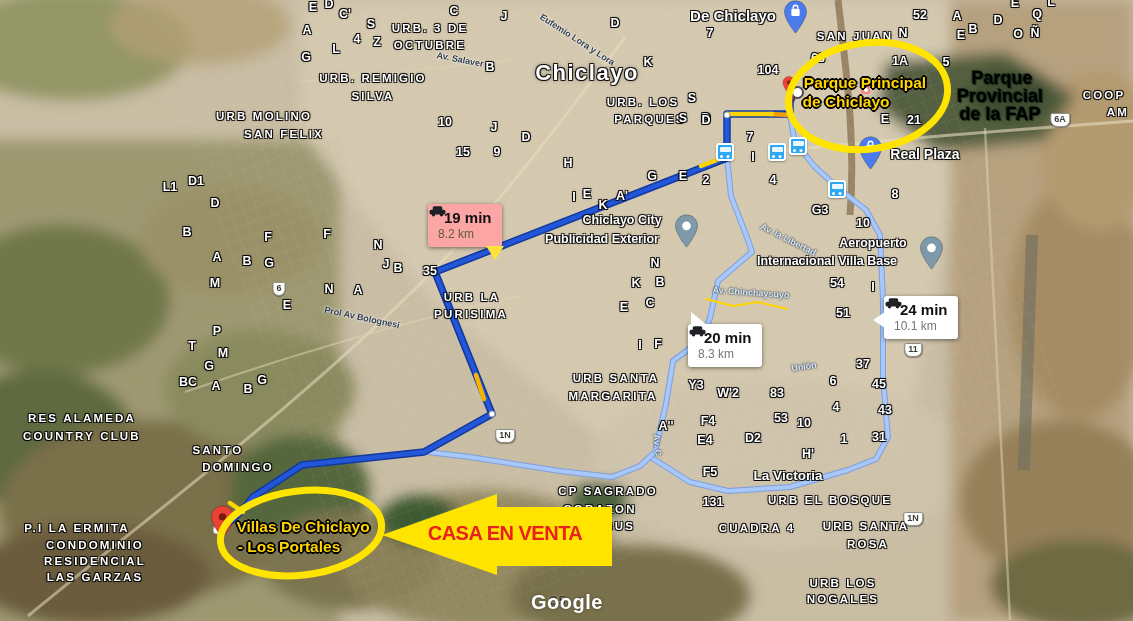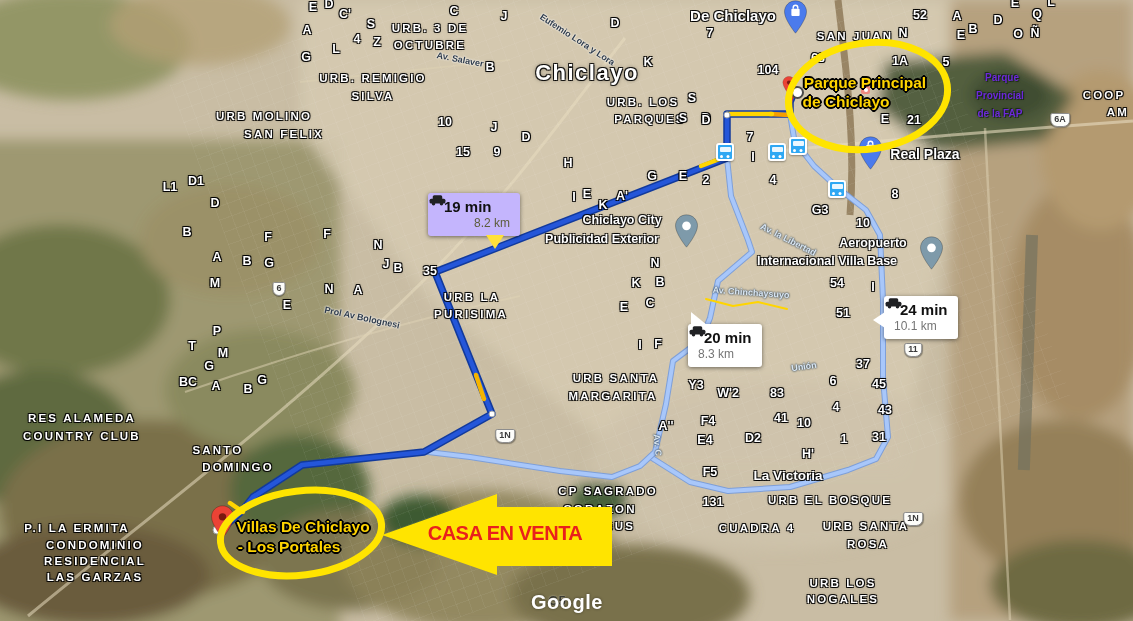--- a/index.html
+++ b/index.html
@@ -13,21 +13,21 @@
   .k-letter{color:#fff;font-weight:bold;font-size:12.5px;
     text-shadow:-1px -1px 0 rgba(0,0,0,.9),1px -1px 0 rgba(0,0,0,.9),-1px 1px 0 rgba(0,0,0,.9),1px 1px 0 rgba(0,0,0,.9),0 0 3px rgba(0,0,0,.55);}
   .k-district{color:#fff;font-weight:bold;font-size:11.5px;letter-spacing:2.2px;
     text-shadow:-1px -1px 0 rgba(0,0,0,.85),1px -1px 0 rgba(0,0,0,.85),-1px 1px 0 rgba(0,0,0,.85),1px 1px 0 rgba(0,0,0,.85),0 0 3px rgba(0,0,0,.5);}
   .k-city{color:#fff;font-weight:bold;font-size:22px;letter-spacing:1.5px;
     text-shadow:-1px -1px 0 rgba(0,0,0,.8),1px -1px 0 rgba(0,0,0,.8),-1px 1px 0 rgba(0,0,0,.8),1px 1px 0 rgba(0,0,0,.8),0 0 4px rgba(0,0,0,.6);}
   .k-big{color:#fff;font-weight:bold;font-size:15px;
     text-shadow:-1px -1px 0 rgba(0,0,0,.85),1px -1px 0 rgba(0,0,0,.85),-1px 1px 0 rgba(0,0,0,.85),1px 1px 0 rgba(0,0,0,.85);}
   .k-place{color:#fff;font-weight:bold;font-size:12.5px;
     text-shadow:-1px -1px 0 rgba(0,0,0,.8),1px -1px 0 rgba(0,0,0,.8),-1px 1px 0 rgba(0,0,0,.8),1px 1px 0 rgba(0,0,0,.8),0 0 3px rgba(0,0,0,.5);}
-  .k-park{color:#6d28d9;font-weight:bold;font-size:10px;
+  .k-park{color:#000000;font-weight:bold;font-size:18px;
     text-shadow:-1px -1px 0 rgba(20,40,20,.8),1px 1px 0 rgba(20,40,20,.8),0 0 3px rgba(0,0,0,.5);}
   .k-road{color:#2f3c4c;font-weight:bold;font-size:9px;
     text-shadow:0 0 2px rgba(255,255,255,.9),0 0 2px rgba(255,255,255,.9);}
   .k-roadlight{color:#d9e6f2;font-weight:bold;font-size:9px;
     text-shadow:0 0 2px rgba(40,60,80,.9),0 0 2px rgba(40,60,80,.9);}
   .k-dark{color:#3d3d33;font-weight:bold;font-size:13px;
     text-shadow:0 0 2px rgba(255,255,255,.6);}
 
   
   .shield{position:absolute;transform:translate(-50%,-50%);background:#fdfdfa;
@@ -41,22 +41,22 @@
     background:#fff;border-radius:50%;box-shadow:6.5px 0 0 #fff;}
 
   .pin{position:absolute;}
 
   
   .badge{position:absolute;background:#fff;border-radius:3px;padding:5px 10px 6px;
     box-shadow:0 1px 4px rgba(0,0,0,.5);z-index:40;}
   .badge .row{display:flex;align-items:center;gap:6px;}
   .badge .time{font-weight:bold;font-size:15px;color:#111;}
   .badge .dist{font-size:12px;color:#757575;margin-top:1px;}
-  .badge-19{left:428px;top:193px;background:#c4b5fd;}
-  .badge-19 .dist{color:#5d5d3c;margin-left:36px;}
+  .badge-19{left:428px;top:204px;background:#fca5a5;}
+  .badge-19 .dist{color:#5d5d3c;}
   .badge-19::after{content:"";position:absolute;bottom:-13px;left:58px;width:0;height:0;
     border-left:9px solid transparent;border-right:9px solid transparent;border-top:14px solid #ffe13b;}
   .badge-20{left:688px;top:324px;}
   .badge-20::before{content:"";position:absolute;top:-12px;left:3px;width:0;height:0;
     border-bottom:13px solid #fff;border-right:16px solid transparent;}
   .badge-24{left:884px;top:296px;}
   .badge-24::before{content:"";position:absolute;left:-11px;top:16px;width:0;height:0;
     border-top:8px solid transparent;border-bottom:8px solid transparent;border-right:12px solid #fff;}
 
   
@@ -268,21 +268,21 @@
       <span class="lbl k-letter" style="left: 658px; top: 344px;">F</span>
       <span class="lbl k-letter" style="left: 837px; top: 283px;">54</span>
       <span class="lbl k-letter" style="left: 873px; top: 287px;">I</span>
       <span class="lbl k-letter" style="left: 843px; top: 313px;">51</span>
       <span class="lbl k-letter" style="left: 863px; top: 364px;">37</span>
       <span class="lbl k-letter" style="left: 833px; top: 381px;">6</span>
       <span class="lbl k-letter" style="left: 879px; top: 384px;">45</span>
       <span class="lbl k-letter" style="left: 836px; top: 407px;">4</span>
       <span class="lbl k-letter" style="left: 885px; top: 410px;">43</span>
       <span class="lbl k-letter" style="left: 777px; top: 393px;">83</span>
-      <span class="lbl k-letter" style="left: 781px; top: 418px;">41</span>
+      <span class="lbl k-letter" style="left: 781px; top: 418px;">53</span>
       <span class="lbl k-letter" style="left: 804px; top: 423px;">10</span>
       <span class="lbl k-letter" style="left: 844px; top: 439px;">1</span>
       <span class="lbl k-letter" style="left: 879px; top: 437px;">31</span>
       <span class="lbl k-letter" style="left: 696px; top: 385px;">Y3</span>
       <span class="lbl k-letter" style="left: 728px; top: 393px;">W'2</span>
       <span class="lbl k-letter" style="left: 666px; top: 426px;">A''</span>
       <span class="lbl k-letter" style="left: 708px; top: 421px;">F4</span>
       <span class="lbl k-letter" style="left: 705px; top: 440px;">E4</span>
       <span class="lbl k-letter" style="left: 753px; top: 438px;">D2</span>
       <span class="lbl k-letter" style="left: 808px; top: 454px;">H'</span>

